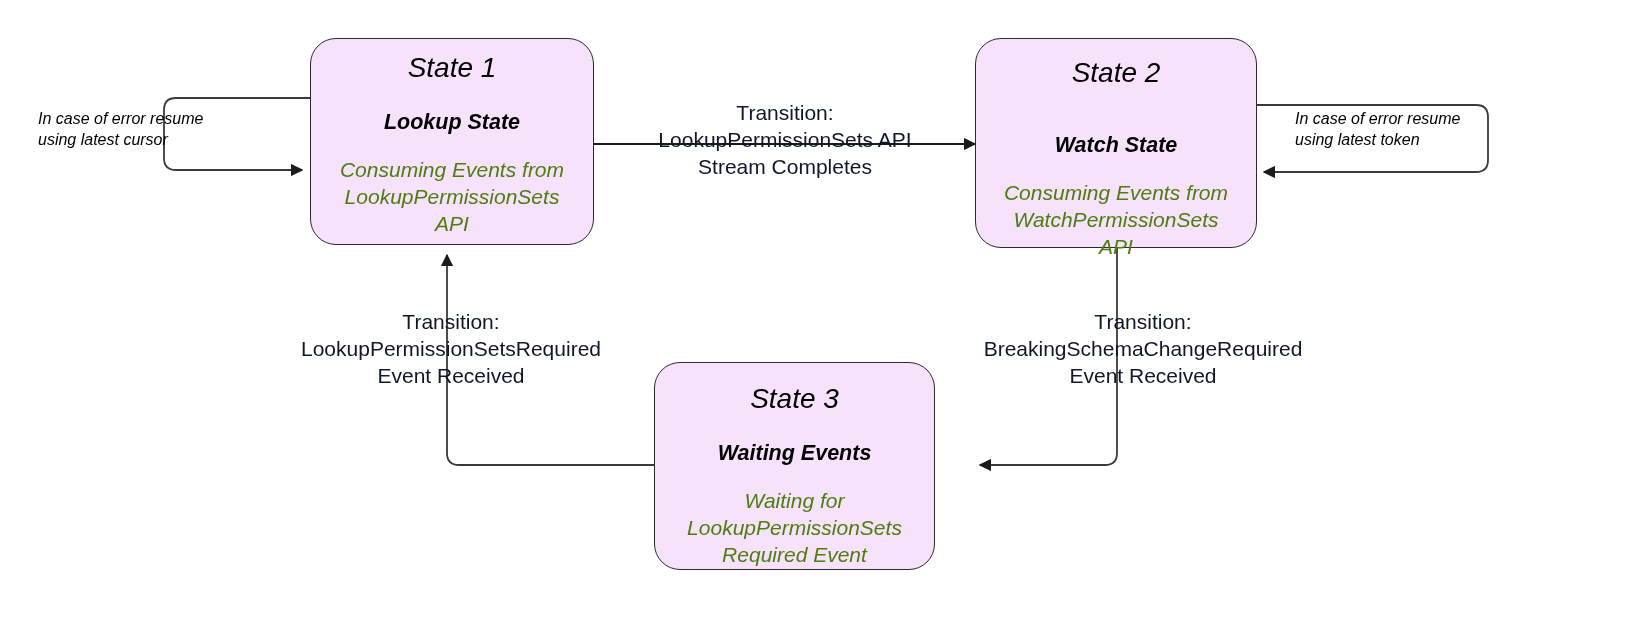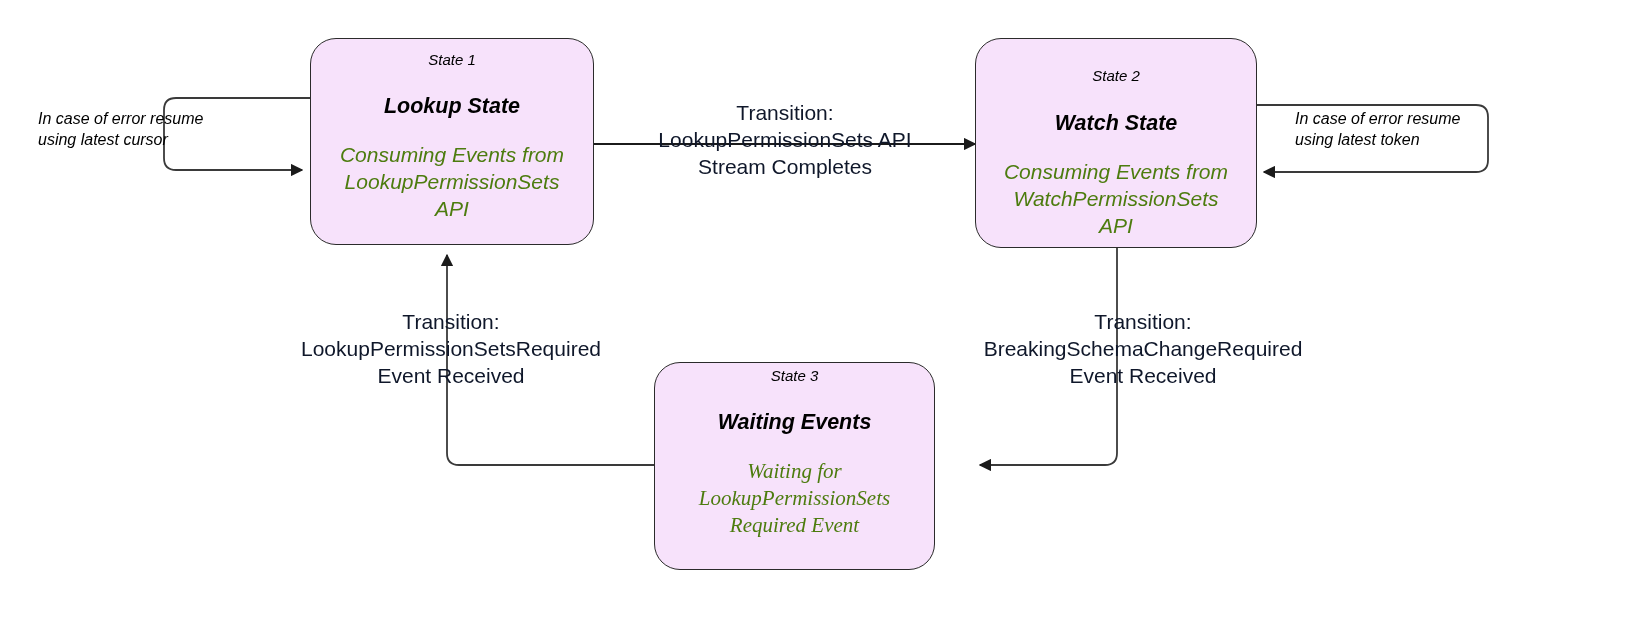--- a/index.html
+++ b/index.html
@@ -29,21 +29,21 @@
     background: #f7e2fb;
     border: 1.6px solid #2b2b2b;
     border-radius: 26px;
     display: flex;
     flex-direction: column;
     align-items: center;
     text-align: center;
   }
   .state-id {
     font-style: italic;
-    font-size: 15px;
+    font-size: 28px;
     color: #000000;
     line-height: 1.2;
   }
   .state-title {
     font-style: italic;
     font-weight: bold;
     font-size: 21.5px;
     color: #000000;
     line-height: 1.2;
   }
@@ -100,32 +100,32 @@
   </svg>
 
   <div class="state-box" style="left:310px; top:38px; width:284px; height:207px; padding-top:12px;">
     <div class="state-id">State 1</div>
     <div class="state-title" style="margin-top:25px;">Lookup State</div>
     <div class="state-desc" style="margin-top:22px;">Consuming Events from
 LookupPermissionSets
 API</div>
   </div>
 
-  <div class="state-box" style="left:975px; top:38px; width:282px; height:210px; padding-top:28px;text-align:center;">
+  <div class="state-box" style="left:975px; top:38px; width:282px; height:210px; padding-top:17px;text-align:center;">
     <div class="state-id">State 2</div>
-    <div class="state-title" style="margin-top:26px;">Watch State</div>
+    <div class="state-title" style="margin-top:43px;">Watch State</div>
     <div class="state-desc" style="margin-top:22px;">Consuming Events from
 WatchPermissionSets
 API</div>
   </div>
 
-  <div class="state-box" style="left:654px; top:362px; width:281px; height:208px; padding-top:4px;">
+  <div class="state-box" style="left:654px; top:362px; width:281px; height:208px; padding-top:19px;">
     <div class="state-id">State 3</div>
     <div class="state-title" style="margin-top:25px;">Waiting Events</div>
-    <div class="state-desc" style="margin-top:22px;font-family:Liberation Serif, serif;">Waiting for
+    <div class="state-desc" style="margin-top:22px;">Waiting for
 LookupPermissionSets
 Required Event</div>
   </div>
 
   <div class="edge-label" style="left:640px; top:100px; width:290px;">Transition:
 LookupPermissionSets API
 Stream Completes</div>
 
   <div class="edge-label" style="left:953px; top:309px; width:380px;">Transition:
 BreakingSchemaChangeRequired

